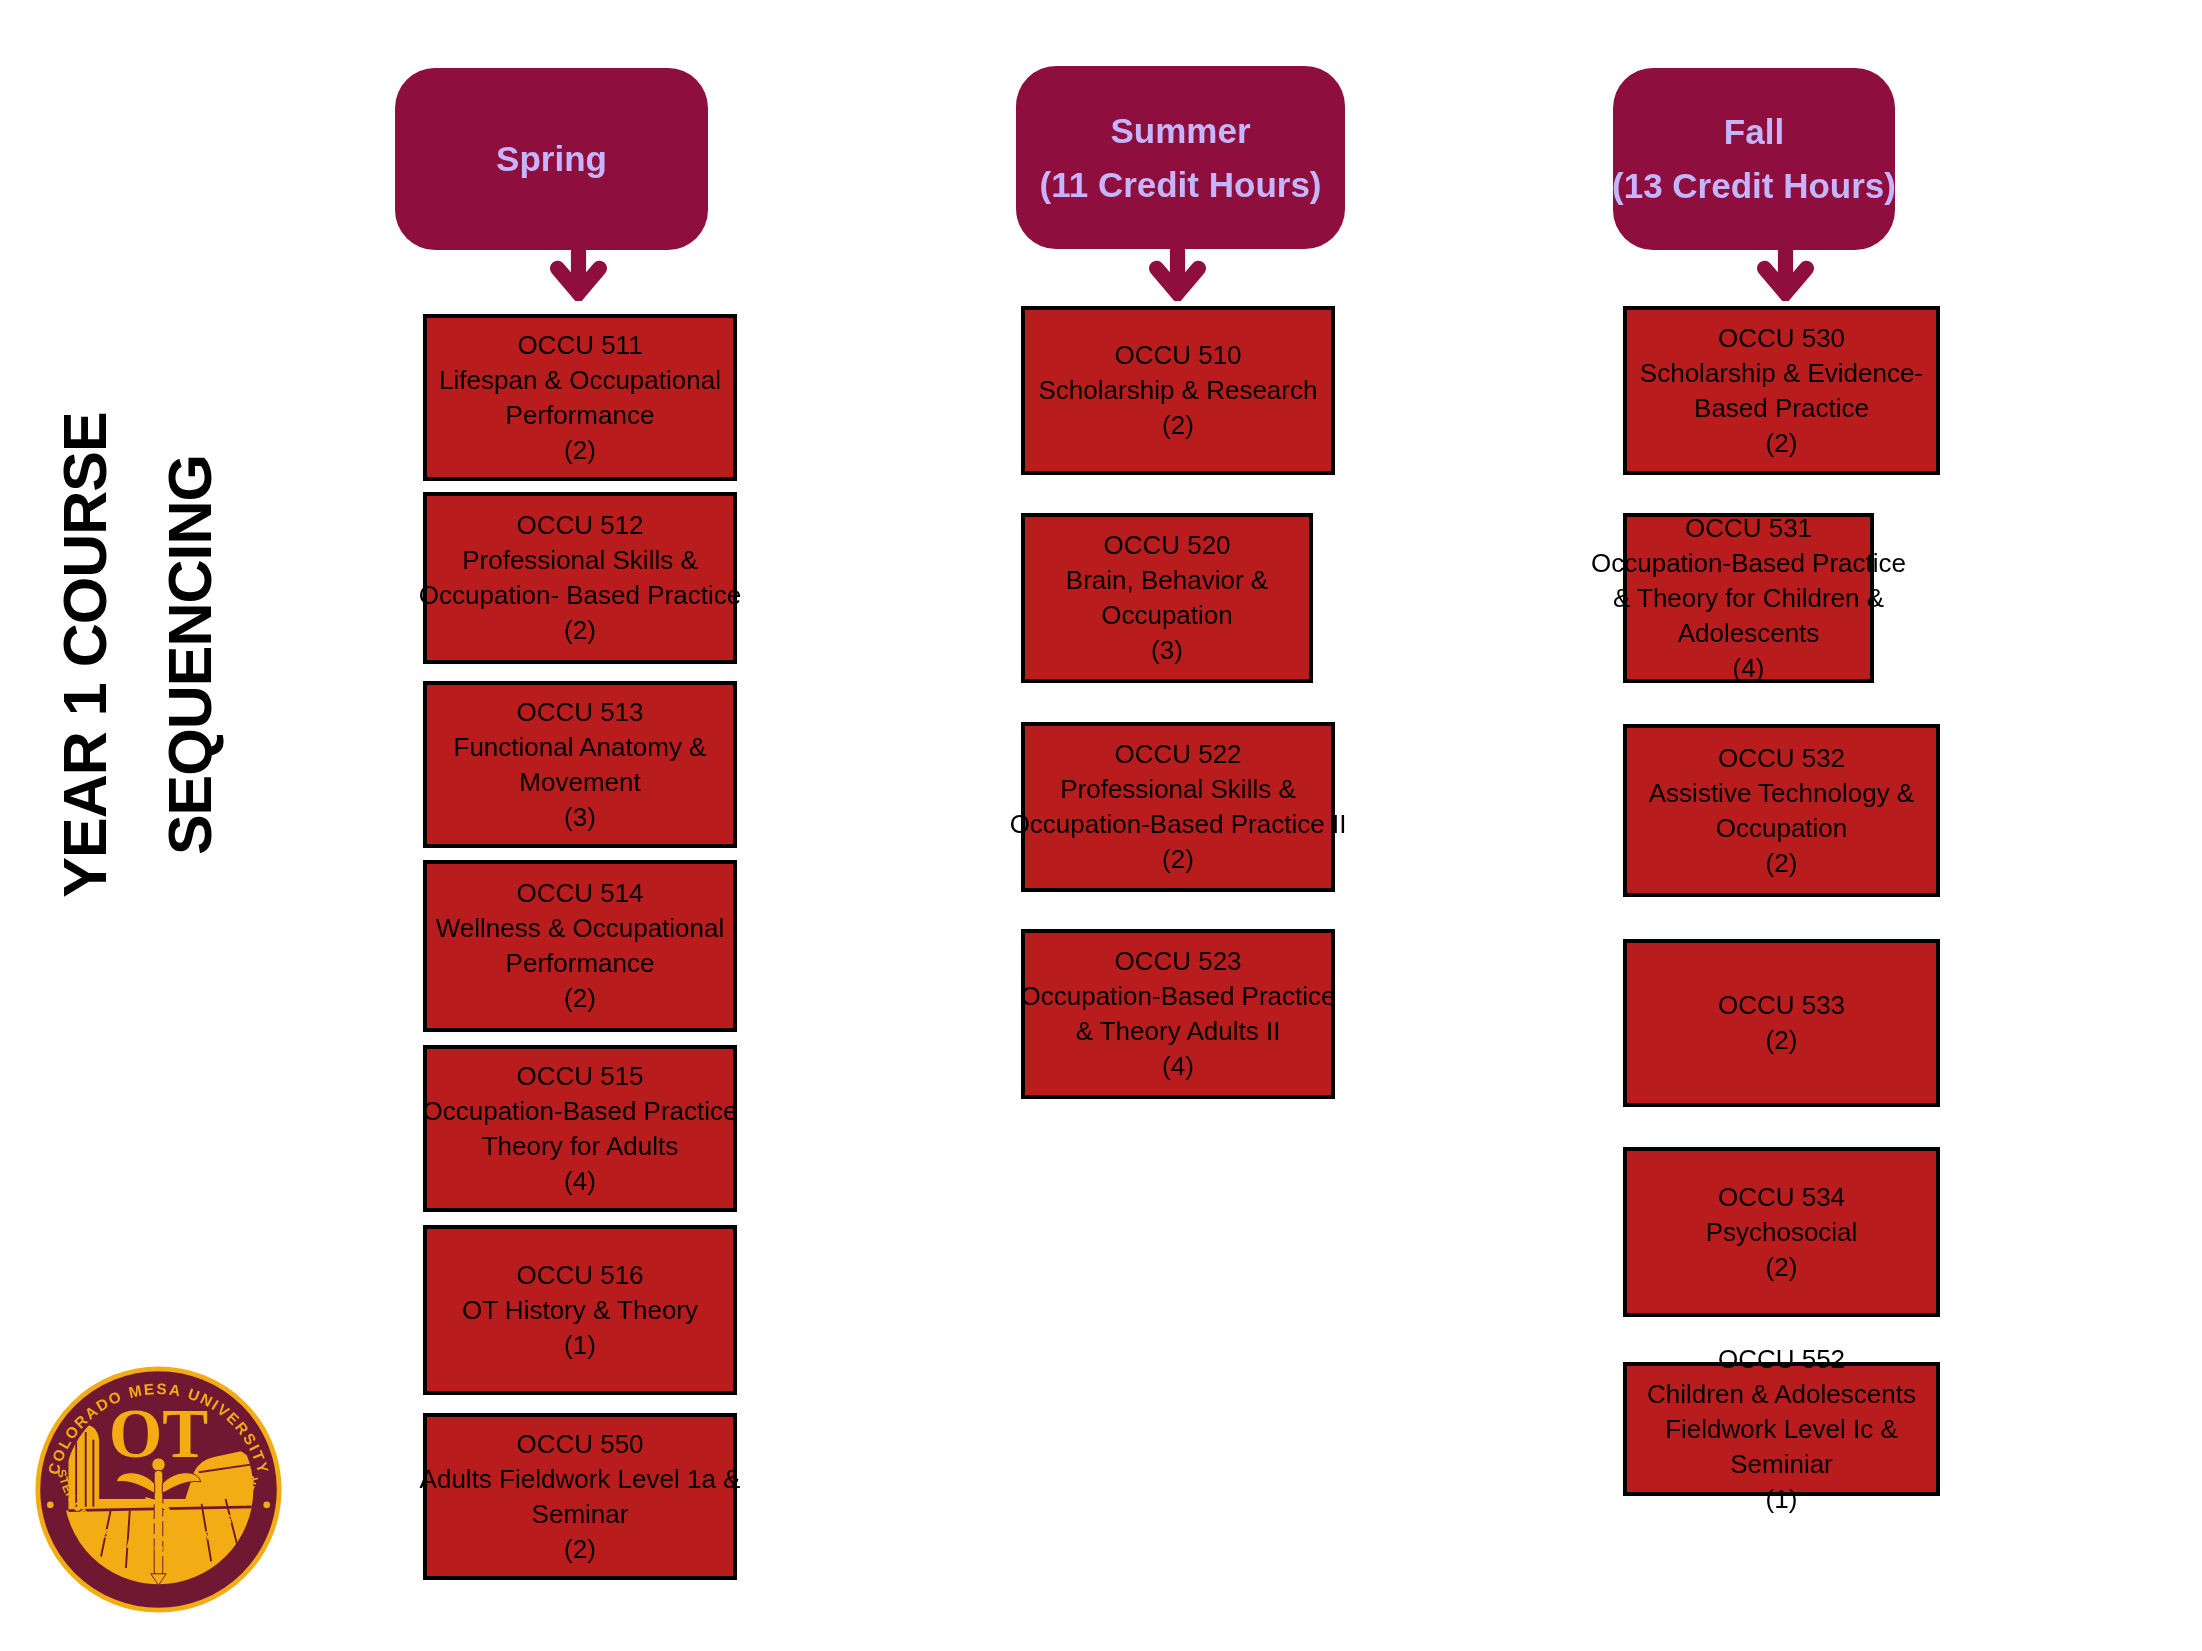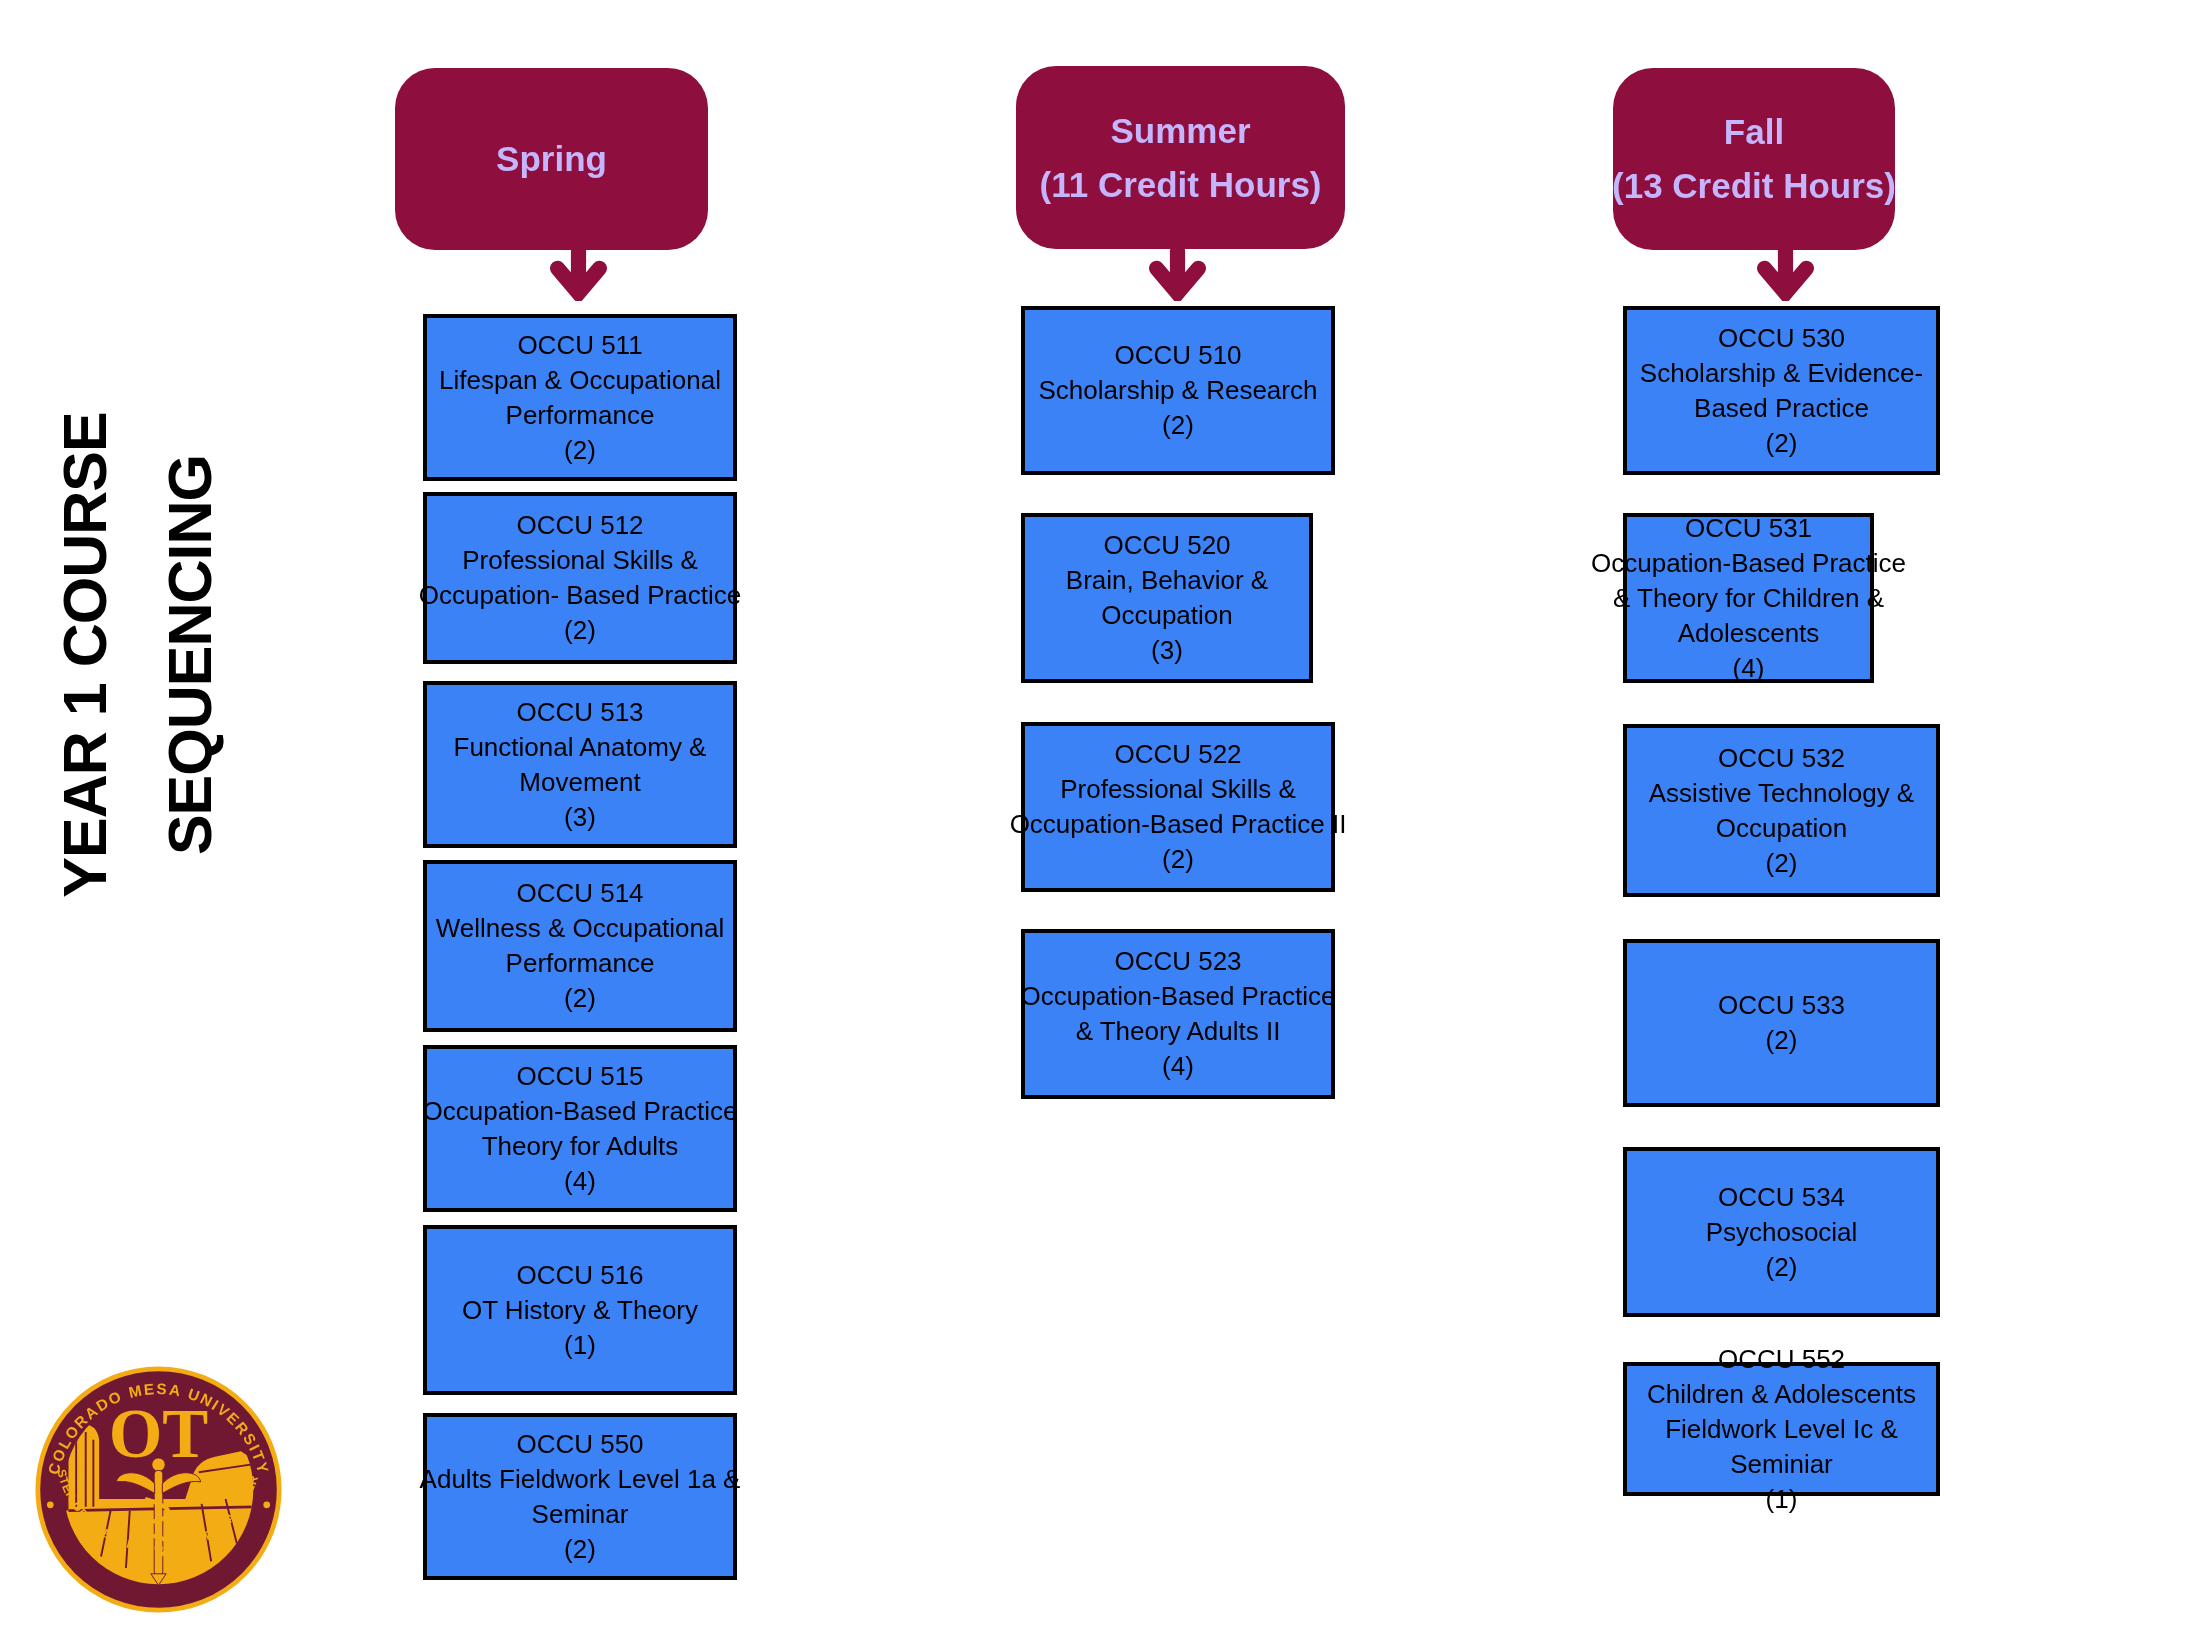--- a/index.html
+++ b/index.html
@@ -14,21 +14,21 @@
   
   .semheader{position:absolute;background:#8E0E3E;border-radius:40px;color:#c4b5fd;
              display:flex;flex-direction:column;align-items:center;justify-content:center;
              font-weight:bold;font-size:35px;line-height:54px;text-align:center;white-space:nowrap;}
 
   
   .arrow{position:absolute;width:57px;height:54px;}
   .arrow .stroke{stroke:#8E0E3E;stroke-width:16;fill:none;}
 
   
-  .course{position:absolute;box-sizing:border-box;border:4.8px solid #000;background:#3b82f6;
+  .course{position:absolute;box-sizing:border-box;border:4.8px solid #000;background:#b91c1c;
           display:flex;flex-direction:column;align-items:center;justify-content:center;
           text-align:center;font-size:26px;line-height:35px;overflow:visible;}
   .course .ctitle{white-space:pre;}
 
   
   .logo{position:absolute;left:34px;top:1365px;width:249px;height:249px;}
   .logo text{font-family:"Liberation Sans","DejaVu Sans",sans-serif;}
   .logo .seal-arc{font-size:16px;font-weight:bold;letter-spacing:2px;fill:#F3AC14;}
   .logo .seal-arc-b{font-size:12.5px;font-weight:bold;letter-spacing:0.5px;fill:#F3AC14;}
   .logo .ot{font-family:"Liberation Serif","DejaVu Serif",serif;font-size:72px;font-weight:bold;fill:#F3AC14;}

